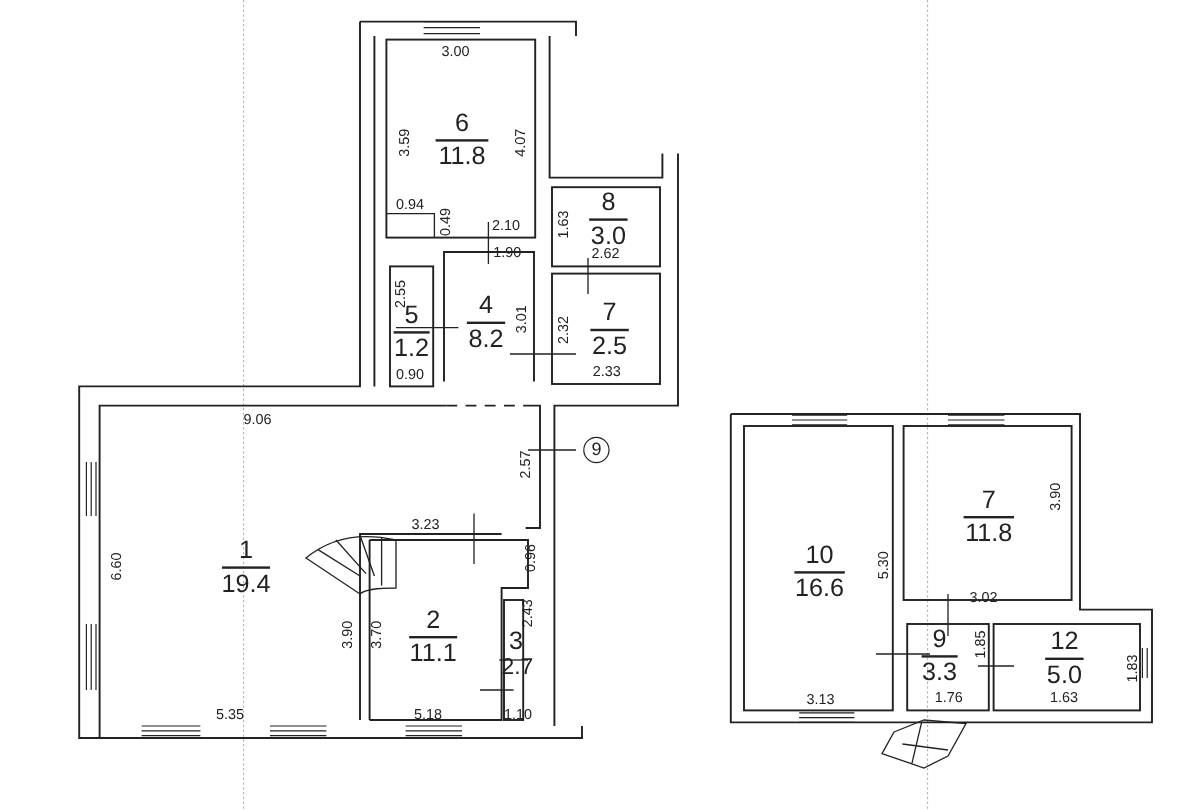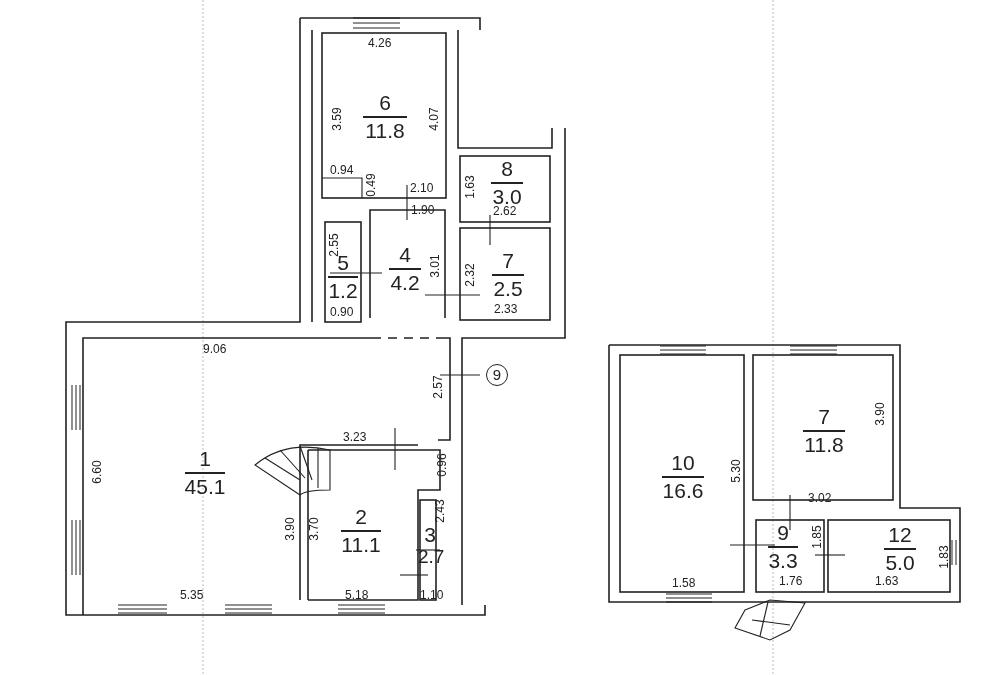--- a/index.html
+++ b/index.html
@@ -145,36 +145,36 @@
   <div class="area">11.8</div>
 </div>
 <div class="room" style="left:487px;top:158px;width:40px;">
   <div class="num">8</div>
   <div class="bar" style="width:32px"></div>
   <div class="area">3.0</div>
 </div>
 <div class="room" style="left:385px;top:244px;width:40px;">
   <div class="num">4</div>
   <div class="bar" style="width:32px"></div>
-  <div class="area">4.2</div>
+  <div class="area">8.2</div>
 </div>
 <div class="room" style="left:326px;top:252px;width:34px;">
   <div class="num">5</div>
   <div class="bar" style="width:30px"></div>
   <div class="area">1.2</div>
 </div>
 <div class="room" style="left:488px;top:250px;width:40px;">
   <div class="num">7</div>
   <div class="bar" style="width:32px"></div>
   <div class="area">2.5</div>
 </div>
 <div class="room" style="left:178px;top:448px;width:54px;">
   <div class="num">1</div>
   <div class="bar" style="width:40px"></div>
-  <div class="area">45.1</div>
+  <div class="area">19.4</div>
 </div>
 <div class="room" style="left:336px;top:506px;width:50px;">
   <div class="num">2</div>
   <div class="bar" style="width:40px"></div>
   <div class="area">11.1</div>
 </div>
 <div class="room" style="left:418px;top:524px;width:24px;">
   <div class="num">3</div>
   <div class="area" style="font-size:19px">2.7</div>
 </div>
@@ -186,44 +186,44 @@
 <div class="room" style="left:796px;top:406px;width:56px;">
   <div class="num">7</div>
   <div class="bar" style="width:42px"></div>
   <div class="area">11.8</div>
 </div>
 <div class="room" style="left:765px;top:522px;width:36px;">
   <div class="num">9</div>
   <div class="bar" style="width:30px"></div>
   <div class="area">3.3</div>
 </div>
-<div class="room" style="left:867px;top:524px;width:40px;margin-left:13px;">
+<div class="room" style="left:867px;top:524px;width:40px;">
   <div class="num">12</div>
   <div class="bar" style="width:32px"></div>
   <div class="area">5.0</div>
 </div>
 
 <div class="marker" style="left:486px;top:364px;">9</div>
 
-<div class="lbl" style="left:368px;top:36px">4.26</div>
+<div class="lbl" style="left:368px;top:36px">3.00</div>
 <div class="lbl" style="left:330px;top:163px">0.94</div>
 <div class="lbl" style="left:410px;top:181px">2.10</div>
 <div class="lbl" style="left:411px;top:203px">1.90</div>
 <div class="lbl" style="left:493px;top:204px">2.62</div>
 <div class="lbl" style="left:330px;top:305px">0.90</div>
 <div class="lbl" style="left:494px;top:302px">2.33</div>
 <div class="lbl" style="left:203px;top:342px">9.06</div>
 <div class="lbl" style="left:343px;top:430px">3.23</div>
 <div class="lbl" style="left:180px;top:588px">5.35</div>
 <div class="lbl" style="left:345px;top:588px">5.18</div>
 <div class="lbl" style="left:420px;top:588px">1.10</div>
 <div class="lbl" style="left:808px;top:491px">3.02</div>
 <div class="lbl" style="left:779px;top:574px">1.76</div>
 <div class="lbl" style="left:875px;top:574px">1.63</div>
-<div class="lbl" style="left:672px;top:576px">1.58</div>
+<div class="lbl" style="left:672px;top:576px">3.13</div>
 
 <div class="lbl vert" style="left:325px;top:112px">3.59</div>
 <div class="lbl vert" style="left:422px;top:112px">4.07</div>
 <div class="lbl vert" style="left:359px;top:178px">0.49</div>
 <div class="lbl vert" style="left:458px;top:180px">1.63</div>
 <div class="lbl vert" style="left:322px;top:238px">2.55</div>
 <div class="lbl vert" style="left:423px;top:259px">3.01</div>
 <div class="lbl vert" style="left:458px;top:268px">2.32</div>
 <div class="lbl vert" style="left:426px;top:380px">2.57</div>
 <div class="lbl vert" style="left:85px;top:465px">6.60</div>

